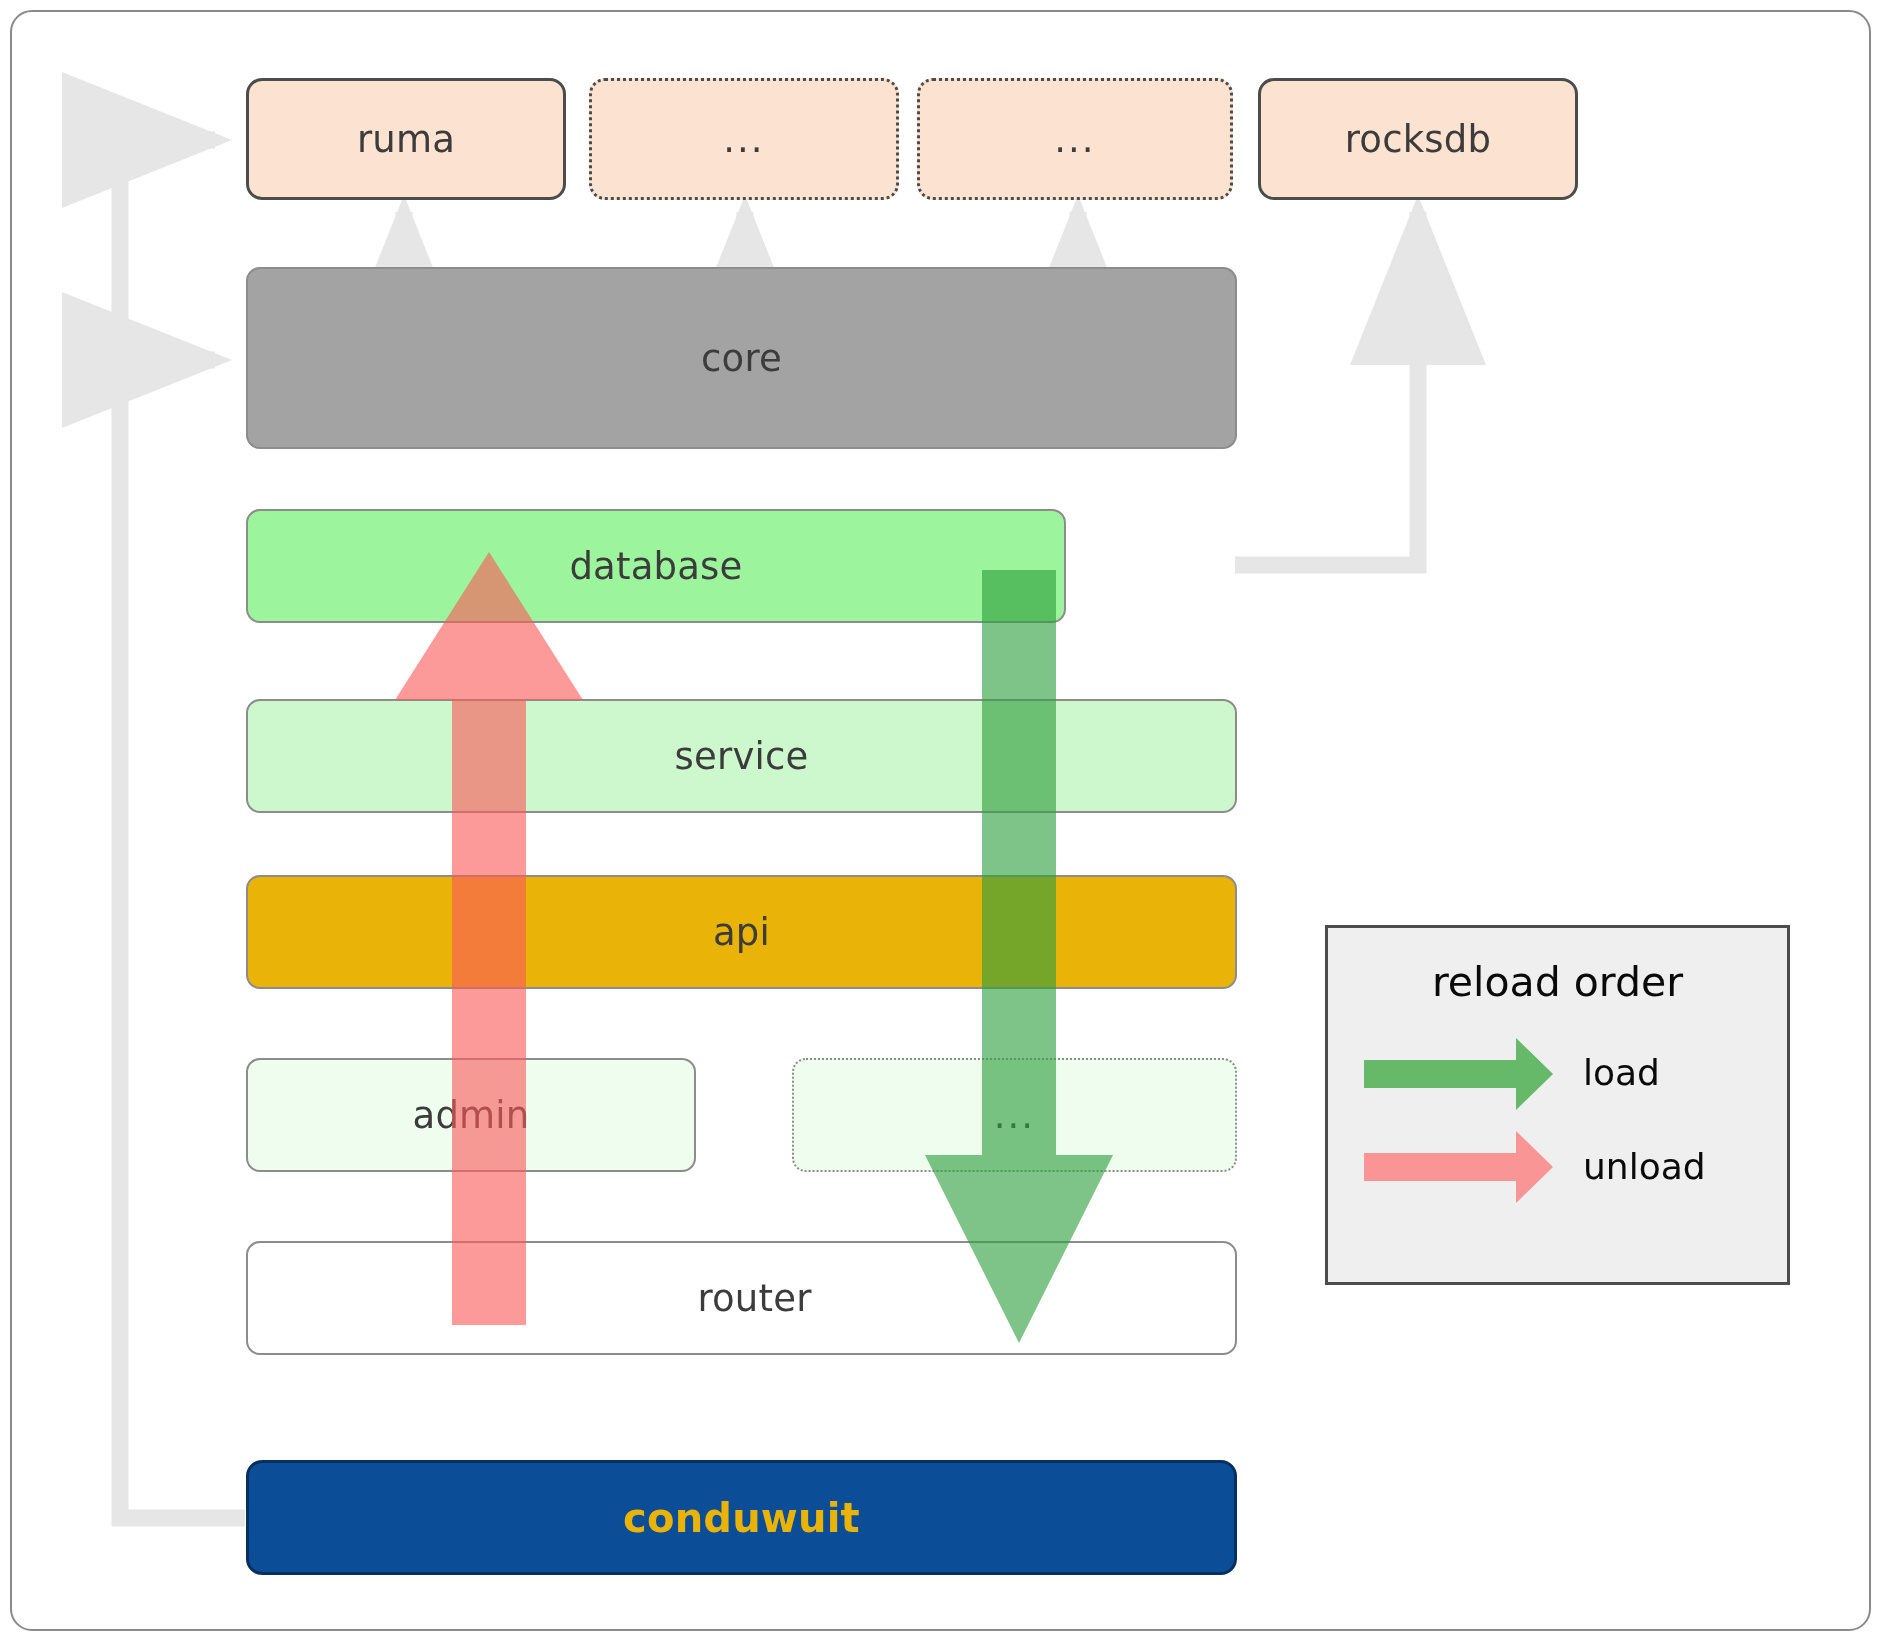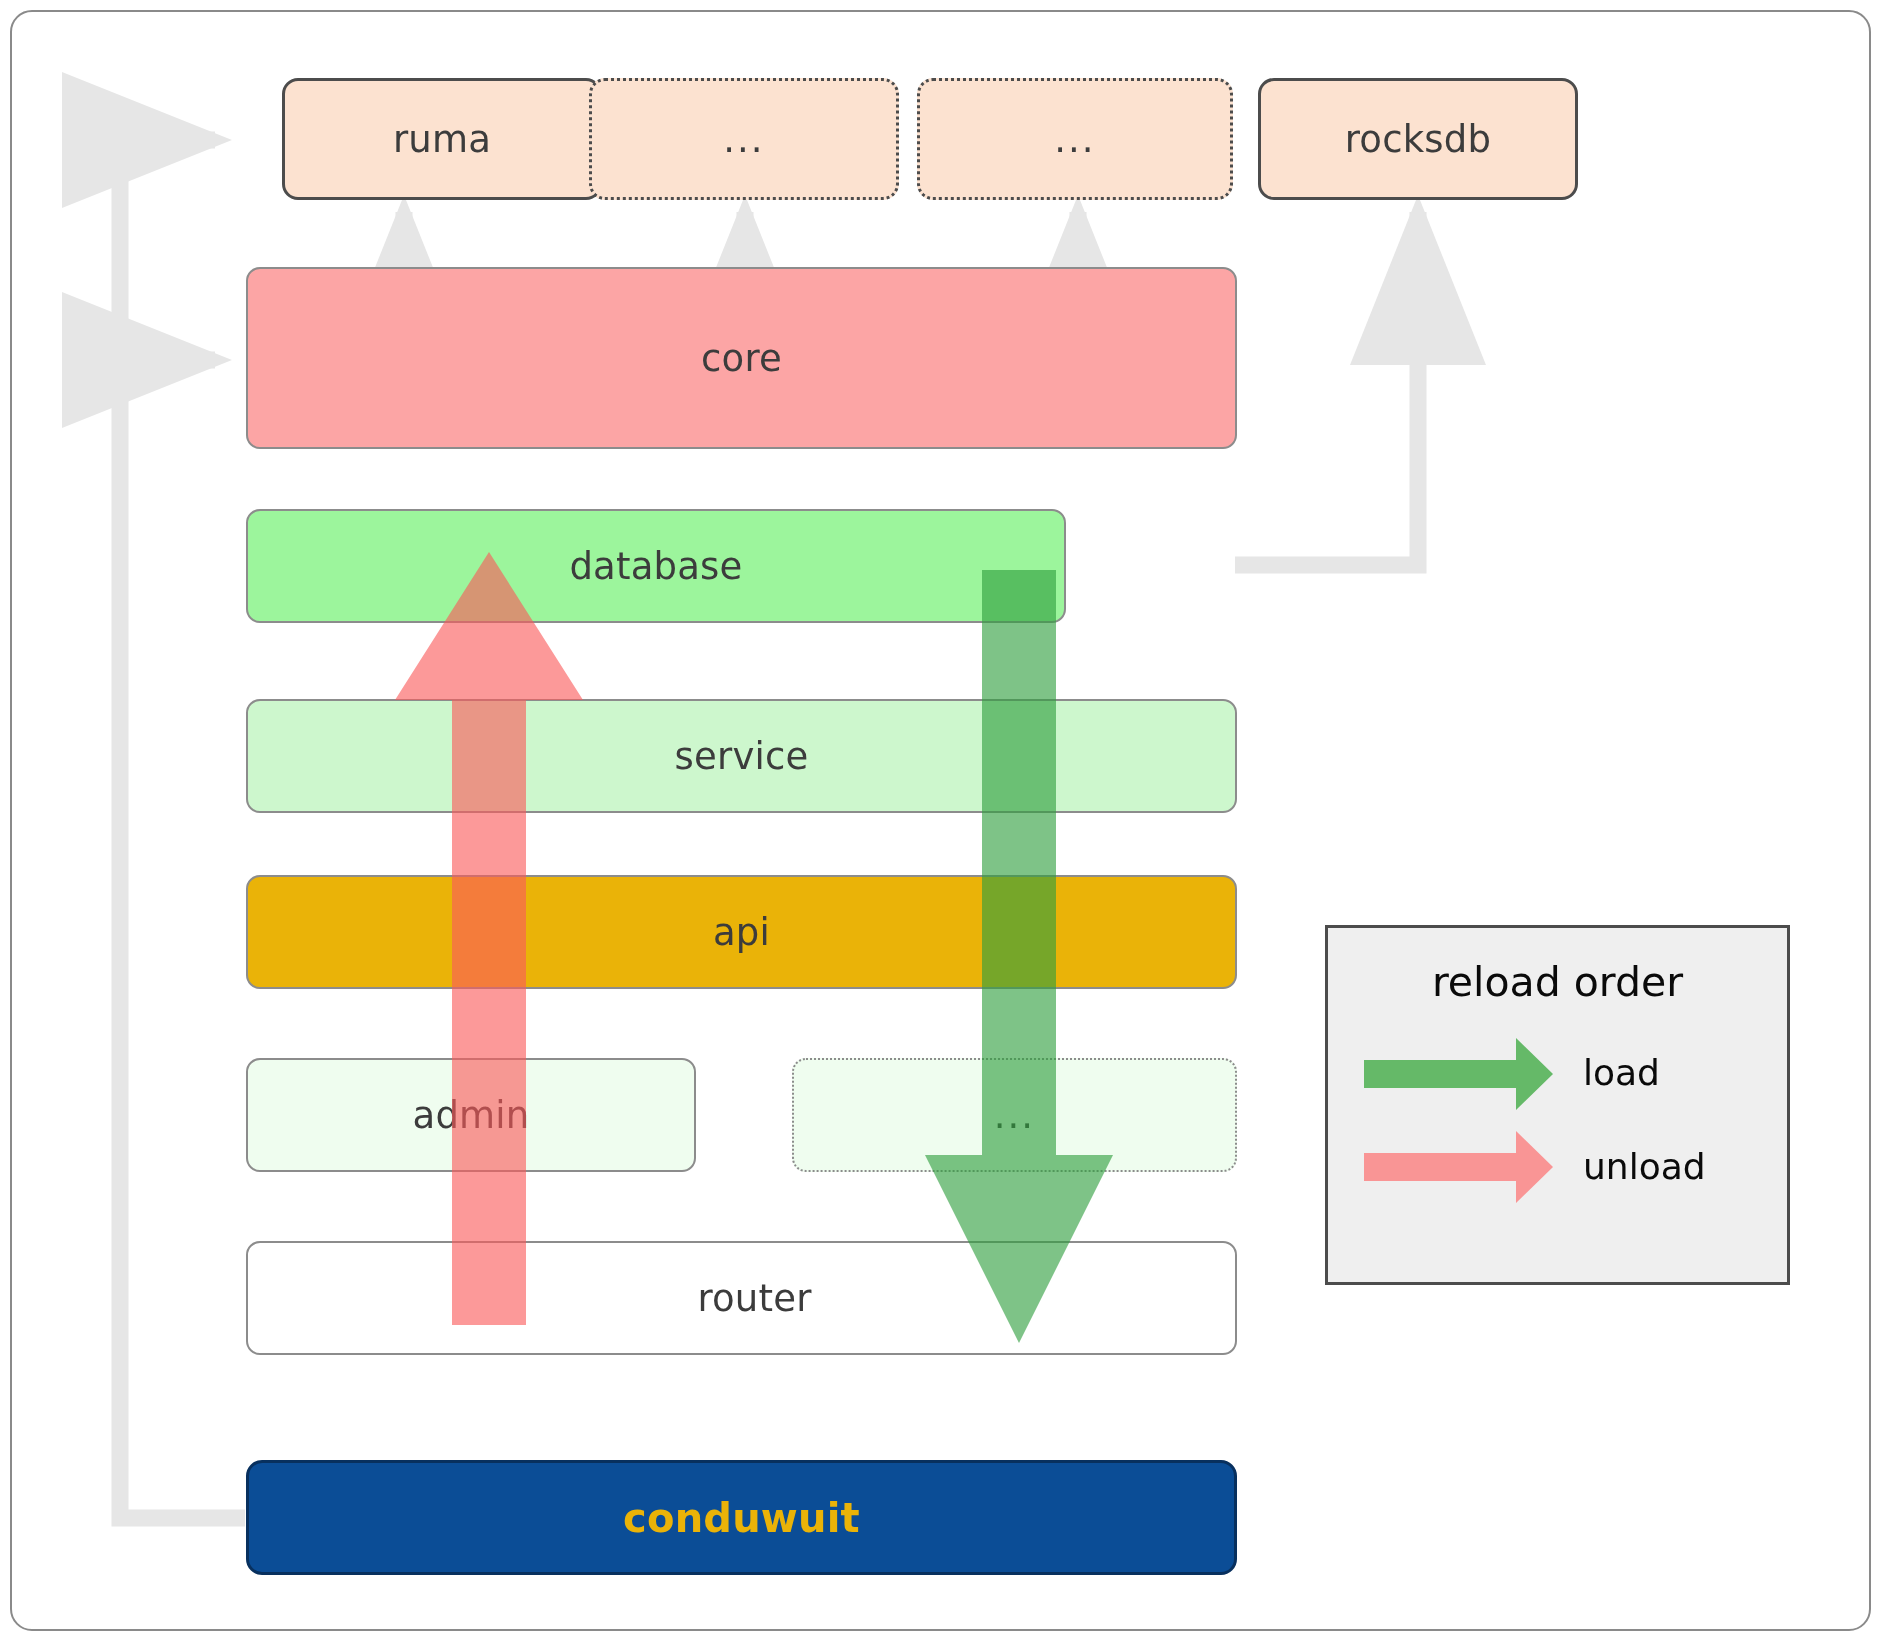--- a/index.html
+++ b/index.html
@@ -136,37 +136,37 @@
 
     <g>
       <path d="M 1078 265 L 1078 212" stroke="#e6e6e6" stroke-width="17" fill="none" marker-end="url(#gr-arrow)"></path>
     </g>
 
     <g>
       <path d="M 1235 565 L 1418 565 L 1418 212" stroke="#e6e6e6" stroke-width="17" fill="none" marker-end="url(#gr-arrow)"></path>
     </g>
   </svg>
 
-  <div class="node dep" style="left:246px; top:78px; width:320px; height:122px;margin-left:36px;">
+  <div class="node dep" style="left:246px; top:78px; width:320px; height:122px;">
     <span>ruma</span>
   </div>
 
   <div class="node dep-dotted" style="left:589px; top:78px; width:310px; height:122px;">
     <span class="ellipsis">...</span>
   </div>
 
   <div class="node dep-dotted" style="left:917px; top:78px; width:316px; height:122px;">
     <span class="ellipsis">...</span>
   </div>
 
   <div class="node dep" style="left:1258px; top:78px; width:320px; height:122px;">
     <span>rocksdb</span>
   </div>
 
-  <div class="node layer" style="left:246px; top:267px; width:991px; height:182px; background:#fca5a5;">
+  <div class="node layer" style="left:246px; top:267px; width:991px; height:182px; background:#a3a3a3;">
     <span>core</span>
   </div>
 
   <div class="node layer" style="left:246px; top:509px; width:820px; height:114px; background:#9cf59c;">
     <span>database</span>
   </div>
 
   <div class="node layer" style="left:246px; top:692px; width:991px; height:114px; background:#cdf7cd;margin-top:7px;">
     <span>service</span>
   </div>

